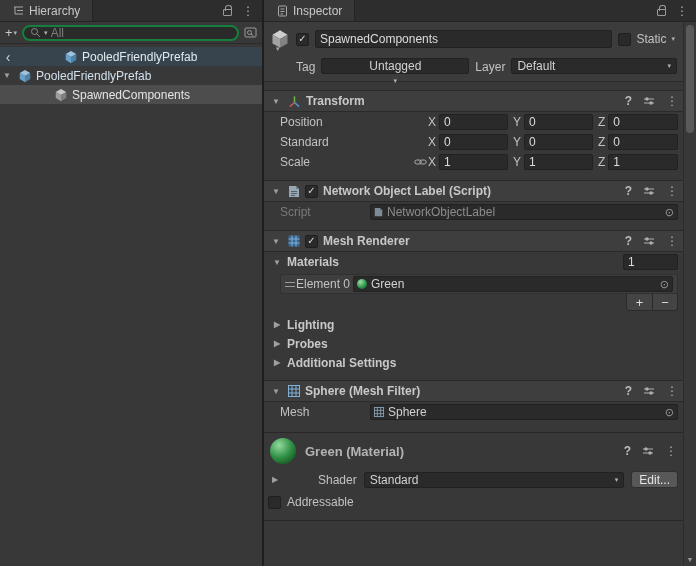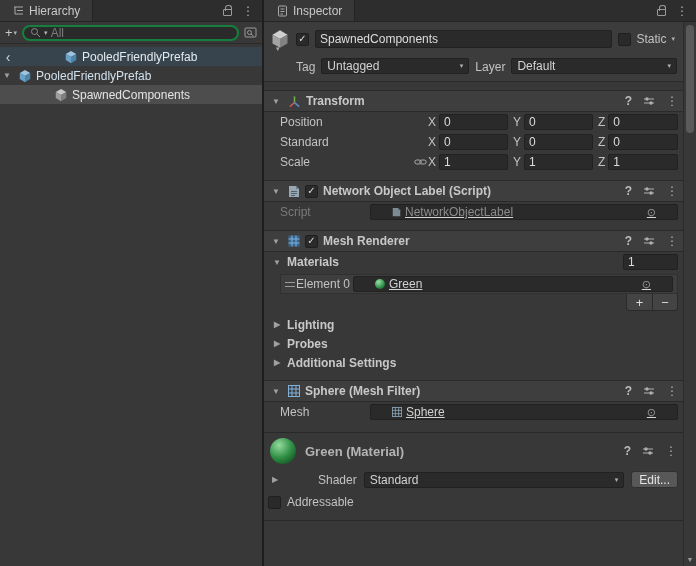--- a/index.html
+++ b/index.html
@@ -49,40 +49,40 @@
   .go-icon-wrap { position:relative; width:20px; height:20px; }
   .go-icon-dd { position:absolute; bottom:-4px; left:6px; font-size:7px; color:#aaa; }
   .cb { width:13px; height:13px; background:#2a2a2a; border:1px solid #1f1f1f; border-radius:2px; display:flex; align-items:center; justify-content:center; flex:none; }
   .cb span { font-size:10px; line-height:10px; color:#dcdcdc; }
   .text-field { height:18px; background:#2a2a2a; border:1px solid #212121; border-radius:2px; color:#dcdcdc; padding:0 4px; font:inherit; outline:none; }
   .go-name { flex:1; min-width:0; }
   .static-group { display:flex; align-items:center; gap:5px; padding-right:2px; }
   .go-row2 { display:flex; align-items:flex-end; gap:6px; margin-top:7px; padding-left:26px; }
   .field-label { color:#c2c2c2; }
   .dropdown { height:16px; background:#2a2a2a; border:1px solid #212121; border-radius:2px; display:flex; align-items:center; justify-content:space-between; padding:0 5px; color:#d2d2d2; gap:4px; }
-  .dd-tag { width:148px; } .dd-layer { flex:1; }
+  .dd-tag { width:148px;flex-direction:column; } .dd-layer { flex:1; }
 
   .section { margin-top:8px; }
   .comp-header { height:22px; background:#3e3e3e; border-top:1px solid #2a2a2a; border-bottom:1px solid #2a2a2a; display:flex; align-items:center; gap:5px; padding:0 5px; }
   .comp-title { font-weight:700; color:#c8c8c8; white-space:nowrap; }
   .header-right { margin-left:auto; display:flex; align-items:center; gap:11px; }
   .help-q { color:#bdbdbd; font-weight:700; font-size:12px; }
 
   .prop-row { display:flex; align-items:center; height:20px; padding:0 5px 0 16px; }
   .prop-label { width:132px; flex:none; }
   .pre-slot { width:16px; flex:none; display:flex; justify-content:center; align-items:center; }
   .vec3 { flex:1; display:flex; align-items:center; gap:5px; min-width:0; }
   .axis-group { flex:1; display:flex; align-items:center; gap:3px; min-width:0; }
   .axis-label { color:#c2c2c2; }
   .num-field { flex:1; min-width:0; height:16px; background:#2a2a2a; border:1px solid #212121; border-radius:2px; color:#dcdcdc; padding:0 4px; font:inherit; outline:none; }
 
   .obj-row { display:flex; align-items:center; height:20px; padding:0 5px 0 16px; gap:4px; }
   .obj-label { width:86px; flex:none; }
   .obj-label.disabled { color:#7a7a7a; }
-  .obj-field { flex:1; min-width:0; height:16px; background:#2a2a2a; border:1px solid #212121; border-radius:2px; display:flex; align-items:center; gap:4px; padding:0 21px; color:#d2d2d2;text-decoration:underline; }
+  .obj-field { flex:1; min-width:0; height:16px; background:#2a2a2a; border:1px solid #212121; border-radius:2px; display:flex; align-items:center; gap:4px; padding:0 3px; color:#d2d2d2; }
   .obj-field .val { flex:1; white-space:nowrap; overflow:hidden; }
   .obj-field .val.disabled { color:#8c8c8c; }
   .picker { color:#9a9a9a; font-size:11px; flex:none; }
 
   .materials-row { display:flex; align-items:center; height:20px; padding:0 5px 0 6px; gap:3px; }
   .materials-row .comp-sub { font-weight:700; color:#c8c8c8; }
   .count-field { width:55px; margin-left:auto; }
   .element-row { display:flex; align-items:center; height:20px; margin:2px 5px 0 16px; gap:1px; background:#3e3e3e; border:1px solid #303030; border-radius:2px; padding:0 4px; }
   .drag-handle { width:10px; height:5px; border-top:1px solid #9a9a9a; border-bottom:1px solid #9a9a9a; flex:none; }
   .element-label { width:56px; flex:none; }

